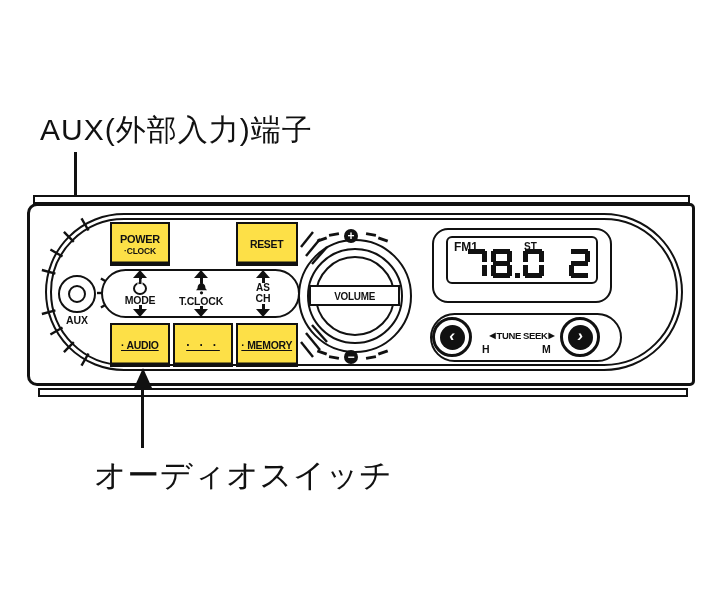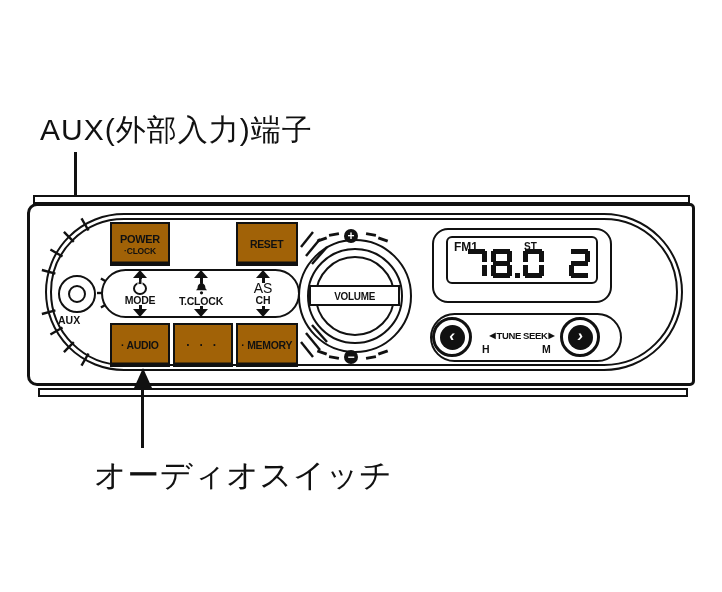--- a/index.html
+++ b/index.html
@@ -31,41 +31,41 @@
                 border-radius:10px 5px 5px 10px; background:#fff; }
   .lip-bottom { left:38px; top:388px; width:650px; height:9px;  border:2px solid #111; background:#fff; }
   .stad-o { left:45px; top:213px; width:638px; height:158px; border:2.5px solid #111; border-radius:80px; }
   .stad-i { left:50px; top:218px; width:628px; height:148px; border:2px solid #111; border-radius:75px; }
   svg.hatches { left:0; top:0; pointer-events:none; }
 
   
   .aux-port { left:58px; top:275px; width:38px; height:38px; border:2.5px solid #111;
               border-radius:50%; background:#fff; display:flex; align-items:center; justify-content:center; }
   .aux-hole { width:18px; height:18px; border:2.5px solid #111; border-radius:50%; }
-  .aux-name { left:58px; top:314px; width:38px; text-align:left; font-size:10.5px; font-weight:bold; }
-
-  
-  .btn { position:absolute; height:44px; background:#a16207; border:2.5px solid #111;
+  .aux-name { left:58px; top:314px; width:38px; text-align:center; font-size:10.5px; font-weight:bold; }
+
+  
+  .btn { position:absolute; height:44px; background:#fde047; border:2.5px solid #111;
          box-shadow: inset 0 -4.5px 0 -2px #111;
          display:flex; flex-direction:column; align-items:center; justify-content:center;
          font-weight:bold; text-align:center; }
-  .r1 { top:222px; } .r2 { top:323px; }
+  .r1 { top:222px; } .r2 { top:323px;text-decoration:underline; }
   .cA { left:110px; width:60px; } .cB { left:173px; width:60px; } .cC { left:236px; width:62px; }
   .btn .l1 { font-size:11.5px; letter-spacing:-.3px; transform:scaleX(.95); }
   .btn .l2 { font-size:8.5px;  letter-spacing:-.2px; margin-top:1px; }
   .btn .single { font-size:11px; letter-spacing:-.3px; transform:scaleX(.95); }
   .btn .dots { font-size:12px; letter-spacing:3px; }
 
   
   .pill { left:101px; top:269px; width:199px; height:49px; border:2px solid #111; border-radius:25px; background:#fff; }
   .col  { position:absolute; top:270px; height:47px; width:50px;
           display:flex; flex-direction:column; align-items:center; justify-content:space-between; }
   .col1 { left:115px; } .col2 { left:176px; } .col3 { left:238px; }
   .mlabel { font-size:10.5px; font-weight:bold; letter-spacing:-.2px; line-height:1; }
-  .as-txt { font-size:14px; font-weight:normal; line-height:1; }
+  .as-txt { font-size:10px; font-weight:bold; line-height:1; }
 
   .arr { position:relative; width:14px; height:13px; display:block; }
   .arr::before { content:""; position:absolute; left:0; width:0; height:0;
                  border-left:7px solid transparent; border-right:7px solid transparent; }
   .arr::after  { content:""; position:absolute; left:5.5px; width:3px; height:6px; background:#111; }
   .arr.up::before   { top:0; border-bottom:8px solid #111; }
   .arr.up::after    { top:7px; }
   .arr.down::before { bottom:0; border-top:8px solid #111; }
   .arr.down::after  { top:0; }
 

